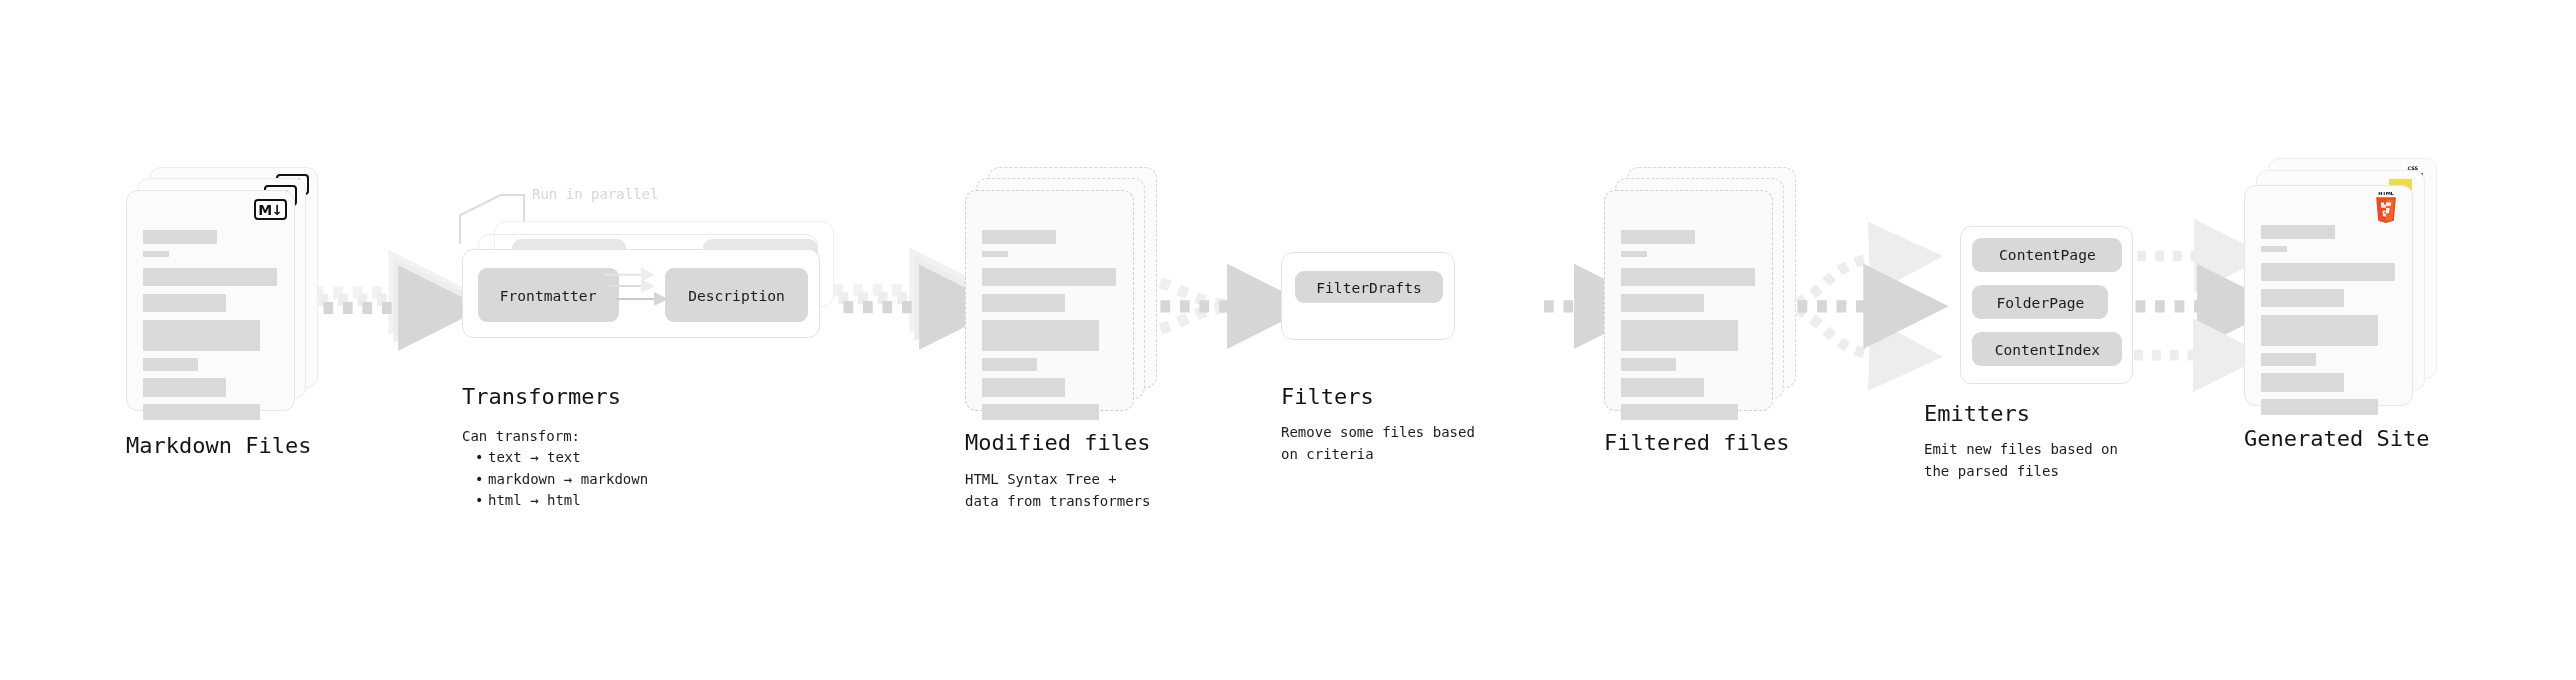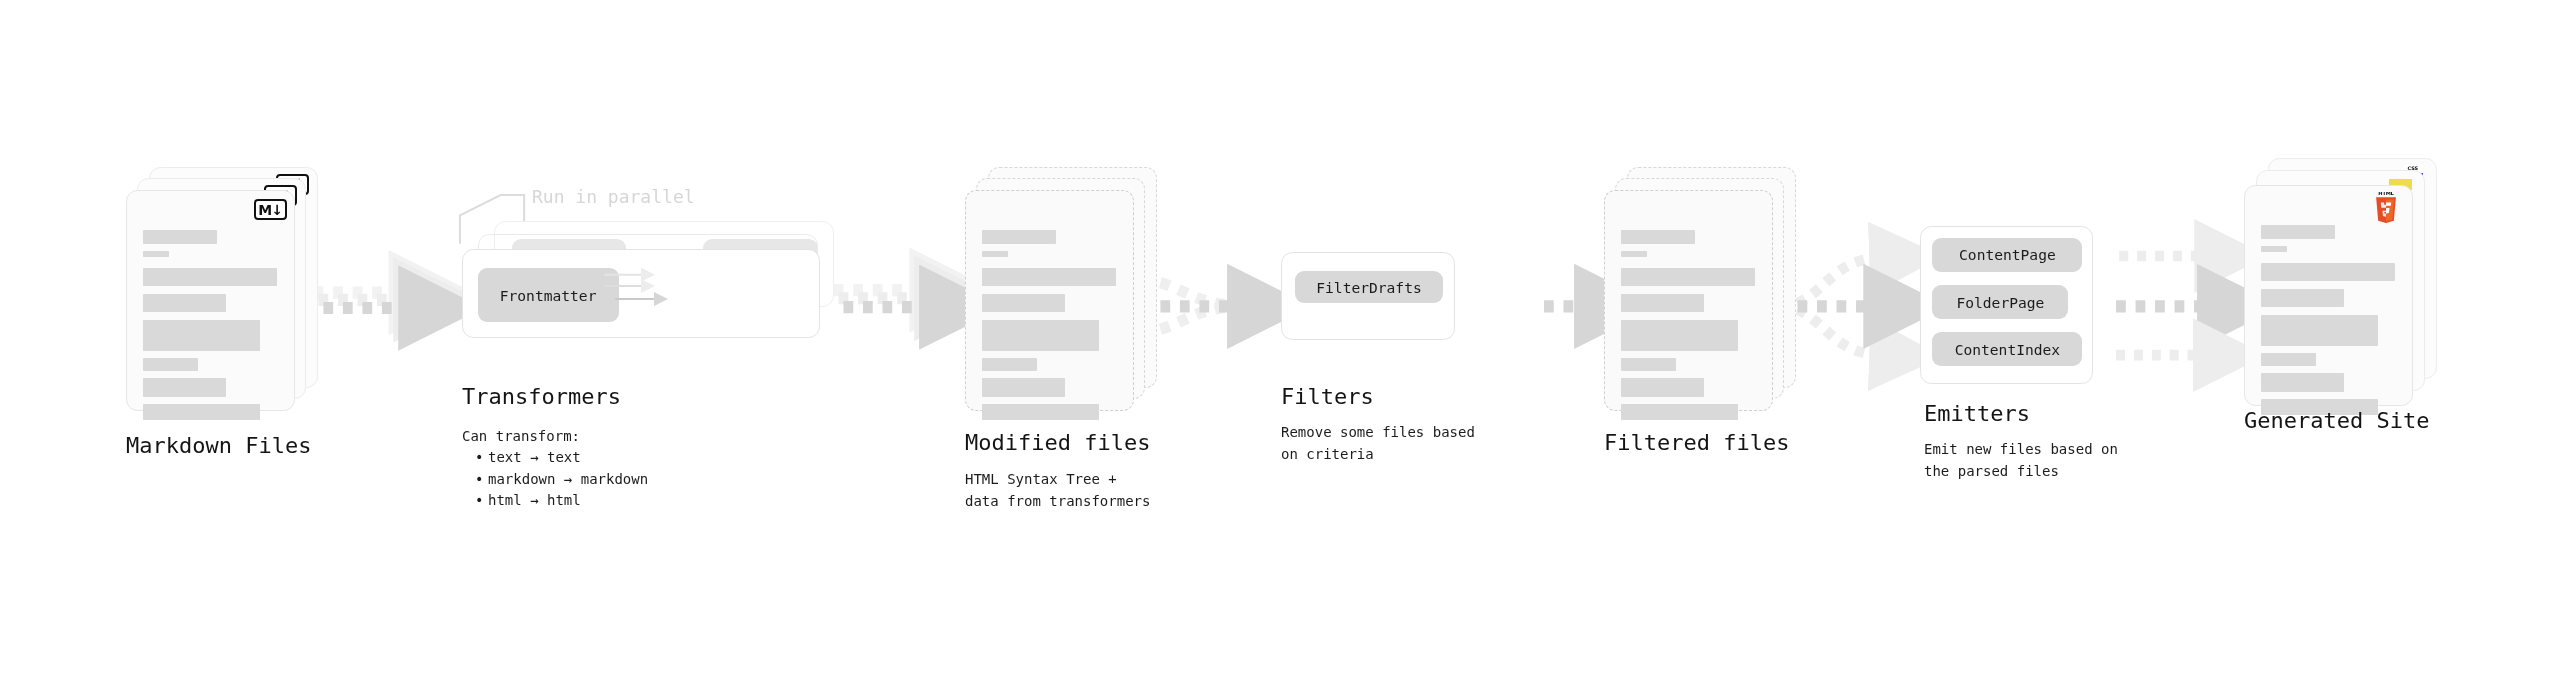--- a/index.html
+++ b/index.html
@@ -144,21 +144,21 @@
   }
   .subtitle {
     position: absolute;
     font-size: 14px;
     line-height: 1.55;
     color: #1c1c1c;
     white-space: pre-line;
   }
   .caption-parallel {
     position: absolute;
-    font-size: 18px;
+    font-size: 14px;
     color: #d6d6d6;
     white-space: nowrap;
   }
   .bullets {
     position: absolute;
     font-size: 14px;
     line-height: 1.55;
     color: #1c1c1c;
   }
   .bullets ul {
@@ -266,20 +266,21 @@
       <div class="pill faded" style="position:absolute; left:208px; top:17px; width:115px; height:52px;"></div>
     </div>
 
     <div class="procbox ghostlayer" style="left:478px; top:234px; width:340px; height:86px; border-color:#eaeaea;">
       <div class="pill faded" style="position:absolute; left:17px; top:17px; width:114px; height:52px; background:#e2e2e2;"></div>
       <div class="pill faded" style="position:absolute; left:208px; top:17px; width:115px; height:52px; background:#e2e2e2;"></div>
     </div>
 
     <div class="procbox" style="left:462px; top:249px; width:358px; height:89px;">
       <div class="pill" style="position:absolute; left:14.6px; top:18px; width:141px; height:54px;">Frontmatter</div>
+      <div class="pill" style="position:absolute; left:202px; top:18px; width:143px; height:54px;">Description</div>
     </div>
 
     <svg class="overlay" viewBox="0 0 3170 838">
       <g stroke-width="2.5" fill="none">
         <line x1="744" y1="338" x2="790" y2="338" stroke="#e4e4e4" marker-end="url(#ah-l)"></line>
         <line x1="744" y1="352" x2="790" y2="352" stroke="#dddddd" marker-end="url(#ah-l)"></line>
         <line x1="757" y1="368" x2="806" y2="368" stroke="#c9c9c9" marker-end="url(#ah-d)"></line>
       </g>
     </svg>
   </div>
@@ -332,21 +333,21 @@
         <div class="skel s-b"></div>
         <div class="skel s-c"></div>
         <div class="skel s-d"></div>
         <div class="skel s-e"></div>
         <div class="skel s-f"></div>
       </div>
     </div>
   </div>
   <div class="title" style="left:1604px; top:430px;">Filtered files</div>
 
-  <div class="procbox" style="left:1920px; top:226px; width:173px; height:158px;">
+  <div class="procbox" style="left:1960px; top:226px; width:173px; height:158px;">
     <div class="pill" style="position:absolute; left:11.4px; top:10.6px; width:150px; height:34px;">ContentPage</div>
     <div class="pill" style="position:absolute; left:11.4px; top:58px; width:136px; height:34px;">FolderPage</div>
     <div class="pill" style="position:absolute; left:11.4px; top:105px; width:150px; height:34px;">ContentIndex</div>
   </div>
   <div class="title" style="left:1924px; top:401px;">Emitters</div>
   <div class="subtitle" style="left:1924px; top:439px;">Emit new files based on
 the parsed files</div>
 
   <div class="node" style="left:2244px; top:158px;">
     <div class="ghost" style="left:24.4px; top:0px;"></div>
@@ -368,16 +369,16 @@
         <div class="skel s-tiny"></div>
         <div class="skel s-a"></div>
         <div class="skel s-b"></div>
         <div class="skel s-c"></div>
         <div class="skel s-d"></div>
         <div class="skel s-e"></div>
         <div class="skel s-f"></div>
       </div>
     </div>
   </div>
-  <div class="title" style="left:2244px; top:408px;text-align:right;">Generated Site</div>
+  <div class="title" style="left:2244px; top:426px;text-align:right;">Generated Site</div>
 
 </div>
 
 
 </body></html>

